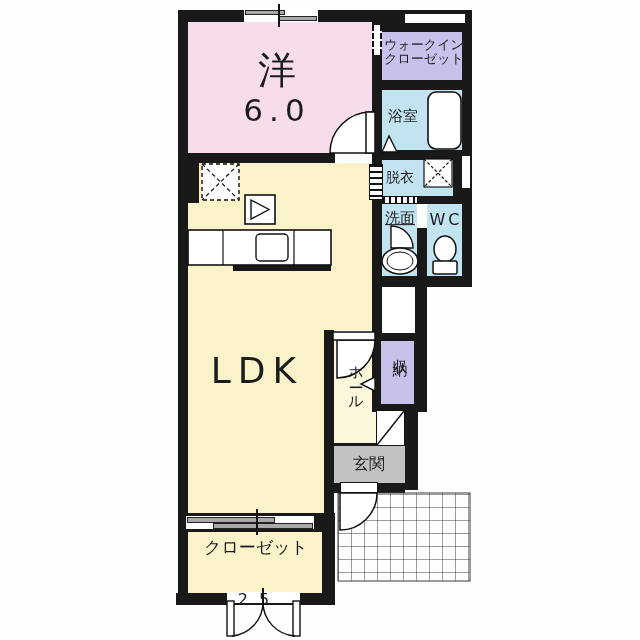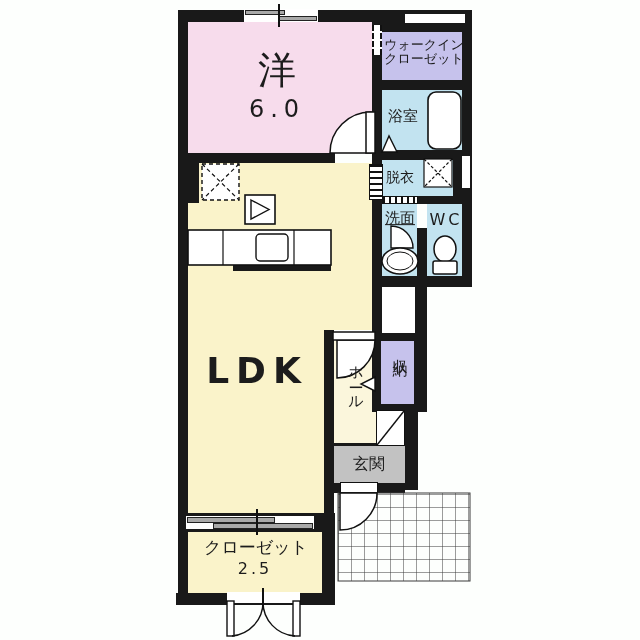--- a/index.html
+++ b/index.html
@@ -173,33 +173,33 @@
 
     <g>
       <rect x="227" y="601" width="7" height="35" fill="#fff" stroke="#111" stroke-width="1.4"></rect>
       <rect x="293" y="601" width="7" height="35" fill="#fff" stroke="#111" stroke-width="1.4"></rect>
       <path d="M263,602 A34,34 0 0 1 232,636" fill="none" stroke="#111" stroke-width="1.4"></path>
       <path d="M263,602 A34,34 0 0 0 295,636" fill="none" stroke="#111" stroke-width="1.4"></path>
     </g>
   </svg>
 
   <div class="lbl" style="left:277px;top:71px;font-size:38px;z-index:6;">洋</div>
-  <div class="lbl" style="left:277px;top:110px;font-size:24px;letter-spacing:6px;z-index:6;">6.0</div>
+  <div class="lbl" style="left:277px;top:110px;font-size:31px;letter-spacing:6px;z-index:6;">6.0</div>
 
   <div class="lbl" style="left:424px;top:45px;font-size:13px;z-index:6;font-family:Liberation Serif, serif;">ウォークイン</div>
   <div class="lbl" style="left:424px;top:59px;font-size:13px;z-index:6;">クローゼット</div>
 
   <div class="lbl" style="left:403px;top:117px;font-size:15px;z-index:6;">浴室</div>
   <div class="lbl" style="left:400px;top:177px;font-size:14px;z-index:6;">脱衣</div>
   <div class="lbl" style="left:400px;top:219px;font-size:15px;z-index:6;text-decoration:underline;">洗面</div>
   <div class="lbl" style="left:446px;top:220px;font-size:16px;letter-spacing:3px;z-index:6;">WC</div>
 
-  <div class="lbl" style="left:257px;top:371px;font-size:36px;letter-spacing:7px;z-index:6;font-weight:bold;">LDK</div>
+  <div class="lbl" style="left:257px;top:371px;font-size:36px;letter-spacing:7px;z-index:6;">LDK</div>
 
   <div class="vlbl" style="left:343px;top:356px;width:20px;height:90px;font-size:15px;letter-spacing:6px;z-index:6;">ホール</div>
   <div class="vlbl" style="left:389px;top:347px;width:18px;height:58px;font-size:15px;letter-spacing:3px;z-index:6;">収納</div>
 
   <div class="lbl" style="left:369px;top:464px;font-size:16px;z-index:6;">玄関</div>
 
   <div class="lbl" style="left:256px;top:548px;font-size:17px;z-index:6;">クローゼット</div>
-  <div class="lbl" style="left:255px;top:569px;font-size:16px;letter-spacing:3px;z-index:6;">2.5</div>
+  <div class="lbl" style="left:255px;top:600px;font-size:16px;letter-spacing:3px;z-index:6;">2.5</div>
 
 </div>
 
 </body></html>

